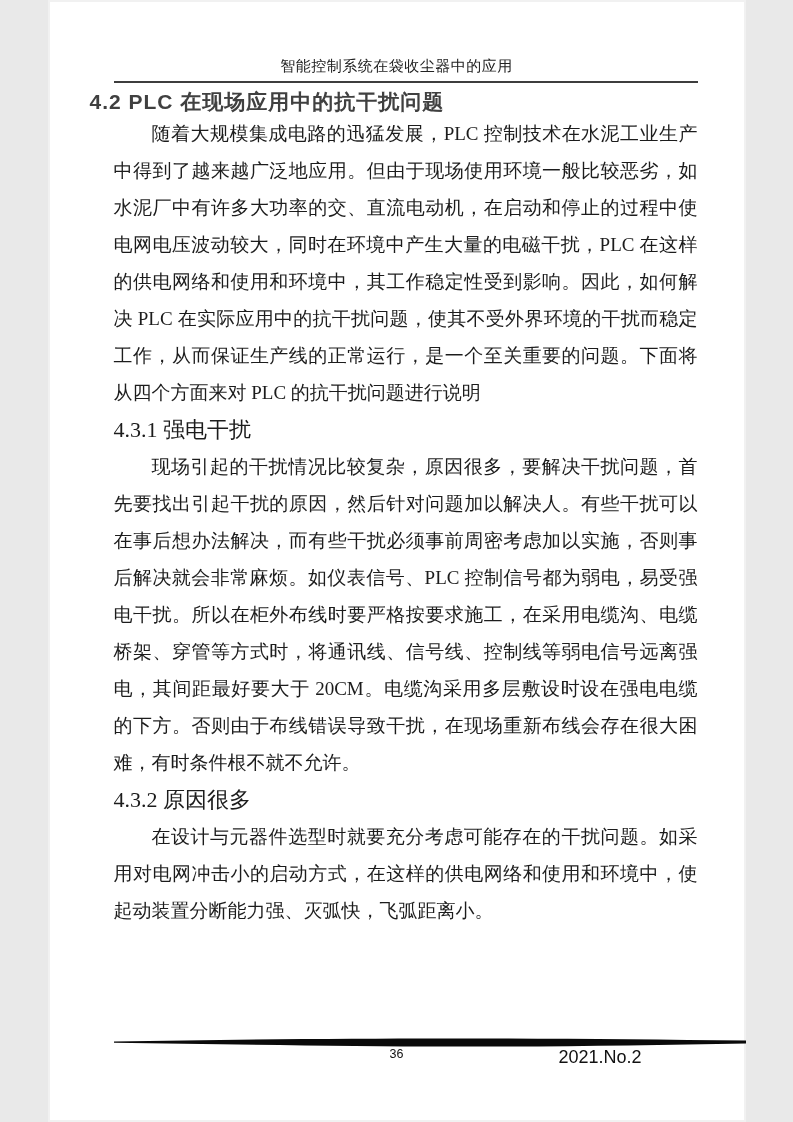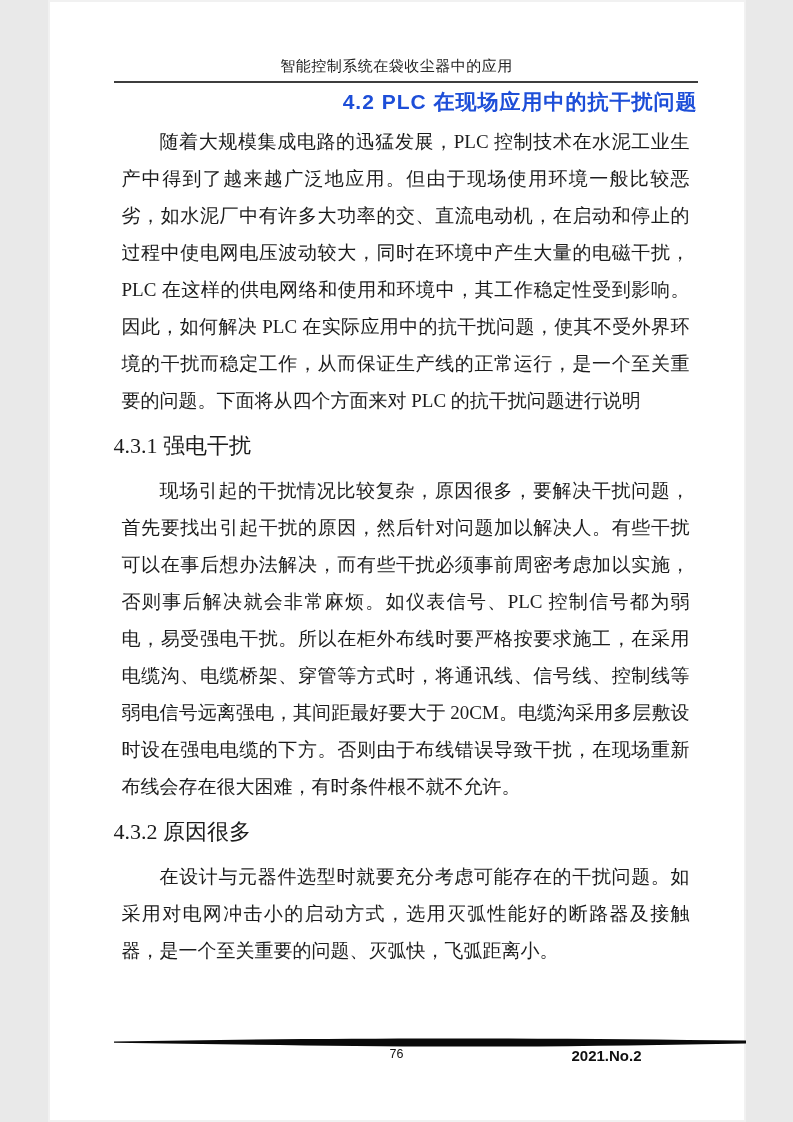--- a/index.html
+++ b/index.html
@@ -24,38 +24,37 @@
     font-size: 15px;
     letter-spacing: 0.5px;
     color: #222;
   }
   .header-rule {
     margin: 5px 48px 0 66px;
     border-top: 2px solid #3d3d3d;
     height: 0;
   }
   .section-heading {
-    margin: 6px 48px 0 94px;
+    margin: 6px 48px 0 42px;
     font-family: "Liberation Sans", sans-serif;
     font-size: 21px;
     font-weight: bold;
     line-height: 26px;
     letter-spacing: 1px;
-    color: #1d4ed8;
-    text-align: right;
+    color: #404040;
   }
   .content {
     margin: 0 48px 0 66px;
     font-size: 19px;
     line-height: 37px;
     text-align: justify;
     color: #1c1c1c;
   }
   .content p {
-    margin: 8px;
+    margin: 0;
     text-indent: 2em;
   }
   .content .subsection-heading {
     margin: 0;
     font-size: 22px;
     font-weight: normal;
     line-height: 37px;
     text-indent: 0;
     text-align: left;
   }
@@ -75,23 +74,22 @@
     text-align: center;
     font-family: "Liberation Sans", sans-serif;
     font-size: 12.5px;
     color: #111;
   }
   .issue-number {
     position: absolute;
     top: 1047px;
     right: 104px;
     font-family: "Liberation Sans", sans-serif;
-    font-size: 15px;
+    font-size: 18px;
     color: #111;
-    font-weight: bold;
   }
 </style>
 </head>
 <body>
 
 <div class="page">
 
   <div class="running-title">智能控制系统在袋收尘器中的应用</div>
 
   <div class="header-rule"></div>
@@ -101,27 +99,27 @@
   <div class="content">
 
     <p>随着大规模集成电路的迅猛发展，PLC 控制技术在水泥工业生产中得到了越来越广泛地应用。但由于现场使用环境一般比较恶劣，如水泥厂中有许多大功率的交、直流电动机，在启动和停止的过程中使电网电压波动较大，同时在环境中产生大量的电磁干扰，PLC 在这样的供电网络和使用和环境中，其工作稳定性受到影响。因此，如何解决 PLC 在实际应用中的抗干扰问题，使其不受外界环境的干扰而稳定工作，从而保证生产线的正常运行，是一个至关重要的问题。下面将从四个方面来对 PLC 的抗干扰问题进行说明</p>
 
     <p class="subsection-heading">4.3.1 强电干扰</p>
 
     <p>现场引起的干扰情况比较复杂，原因很多，要解决干扰问题，首先要找出引起干扰的原因，然后针对问题加以解决人。有些干扰可以在事后想办法解决，而有些干扰必须事前周密考虑加以实施，否则事后解决就会非常麻烦。如仪表信号、PLC 控制信号都为弱电，易受强电干扰。所以在柜外布线时要严格按要求施工，在采用电缆沟、电缆桥架、穿管等方式时，将通讯线、信号线、控制线等弱电信号远离强电，其间距最好要大于 20CM。电缆沟采用多层敷设时设在强电电缆的下方。否则由于布线错误导致干扰，在现场重新布线会存在很大困难，有时条件根不就不允许。</p>
 
     <p class="subsection-heading">4.3.2 原因很多</p>
 
-    <p>在设计与元器件选型时就要充分考虑可能存在的干扰问题。如采用对电网冲击小的启动方式，选用灭弧性能好的断路器及接触器，是一个至关重要的问题、灭弧快，飞弧距离小。</p>
+    <p>在设计与元器件选型时就要充分考虑可能存在的干扰问题。如采用对电网冲击小的启动方式，在这样的供电网络和使用和环境中，使起动装置分断能力强、灭弧快，飞弧距离小。</p>
 
 
   </div>
 
   <svg class="footer-bar" viewBox="0 0 679 9" preserveAspectRatio="none">
     <path d="M0,3.6 C110,1.4 230,0.4 330,0.4 C440,0.4 570,1.8 679,3.2
              L679,4.4 C570,6.8 450,8.6 335,8.6 C235,8.6 110,6.2 0,4.8 Z" fill="#0a0a0a"></path>
   </svg>
 
-  <div class="page-number">76</div>
+  <div class="page-number">36</div>
 
   <div class="issue-number">2021.No.2</div>
 
 </div>
 
 </body></html>

